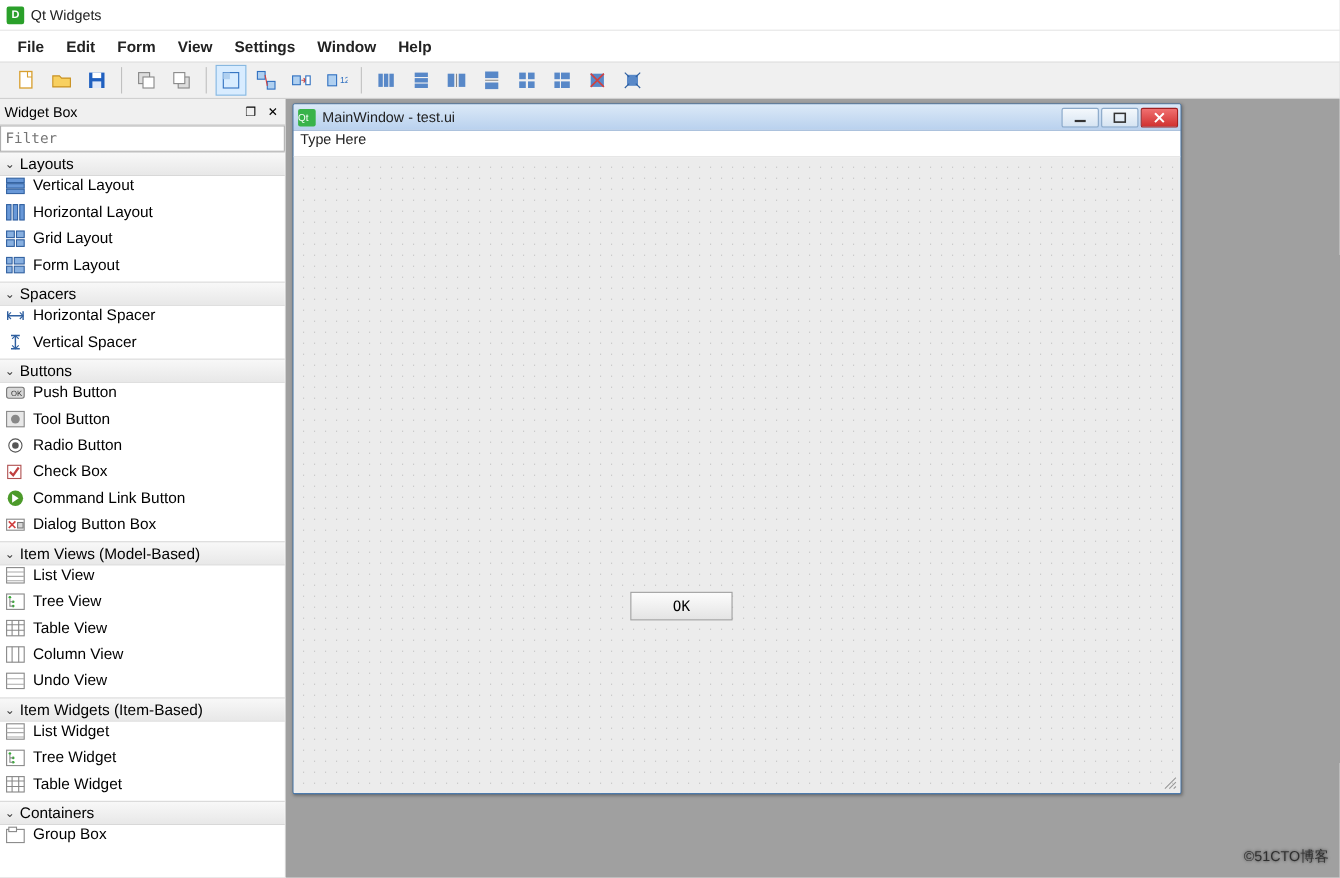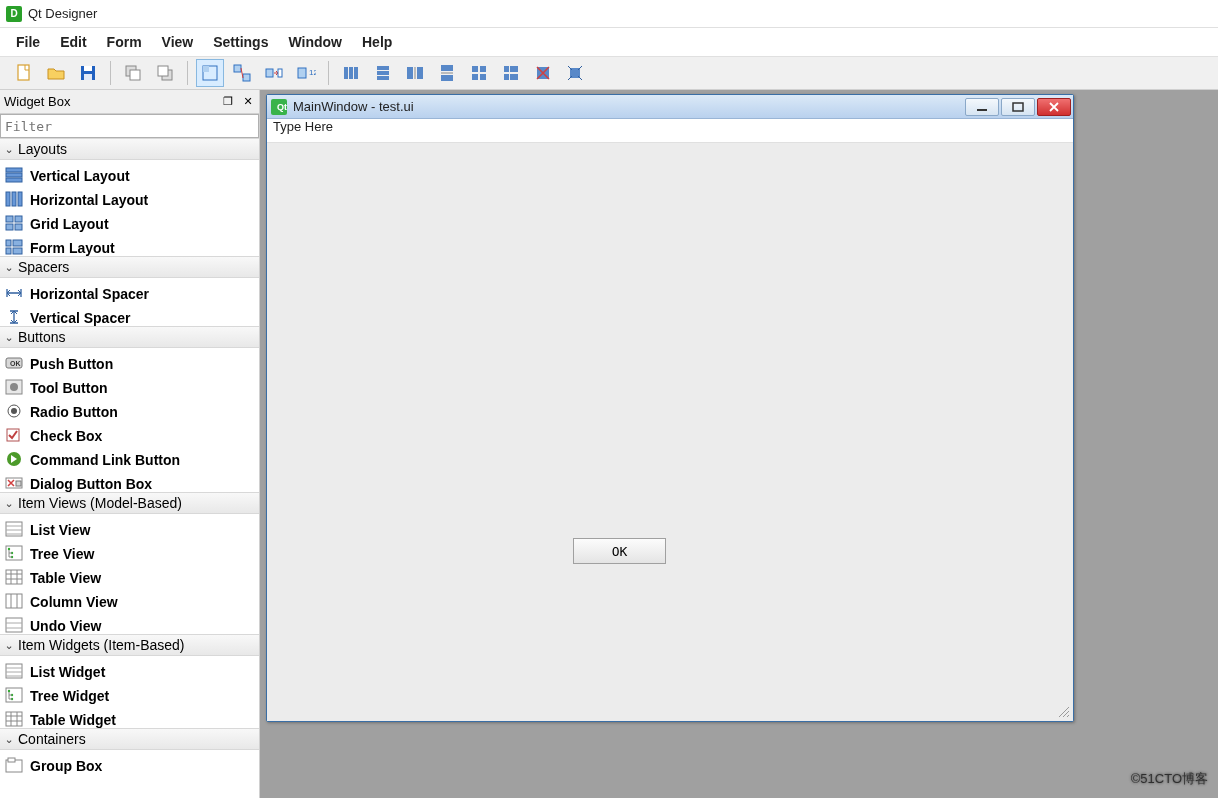--- a/index.html
+++ b/index.html
@@ -32,52 +32,52 @@
 .dock-header-title { flex: 1; }
 .dock-header-btn { width: 18px; height: 18px; display: flex; align-items: center; justify-content: center; margin-right: 2px; font-size: 11px; cursor: default; }
 .filter-input { width: 100%; height: 24px; border: 1px solid #b0b0b0; padding: 2px 4px; font-family: monospace; font-size: 13px; color: #888; background: #fff; }
 .widget-tree { flex: 1; overflow-y: auto; overflow-x: hidden; font-size: 14px; position: relative; }
 .widget-tree::-webkit-scrollbar { width: 16px; }
 .widget-tree::-webkit-scrollbar-track { background: #f0f0f0; }
 .widget-tree::-webkit-scrollbar-thumb { background: #c0c0c0; }
 .cat-header { height: 22px; display: flex; align-items: center; background: linear-gradient(#f8f8f8, #e8e8e8); border-top: 1px solid #d8d8d8; border-bottom: 1px solid #d8d8d8; cursor: default; }
 .cat-arrow { width: 18px; text-align: center; font-size: 11px; color: #444; }
 .cat-title { flex: 1; padding-right: 18px; }
-.widget-item { height: 24px; display: flex; align-items: flex-end; padding-left: 4px; cursor: default; font-weight: bold; }
+.widget-item { height: 24px; display: flex; align-items: flex-start; padding-left: 4px; cursor: default; }
 .widget-icon { width: 20px; height: 18px; margin-right: 6px; display: flex; align-items: center; justify-content: center; }
 .widget-icon svg { width: 18px; height: 16px; }
 
 
 .mdi { flex: 1; background: #a0a0a0; position: relative; }
 
 
 .sub-window { position: absolute; left: 6px; top: 4px; width: 808px; height: 628px; background: #fff; border: 1px solid #3a6ea5; border-radius: 2px; box-shadow: 1px 1px 3px rgba(0,0,0,0.3); display: flex; flex-direction: column; }
 .sub-titlebar { height: 24px; background: linear-gradient(#dbe9f7, #b9d1ee); display: flex; align-items: center; padding-left: 4px; border-bottom: 1px solid #9ab5d6; }
-.sub-icon { width: 16px; height: 16px; background: #39b34a; color:#fff; border-radius: 2px; margin-right: 6px; font-size: 9px; font-weight: bold; text-align:right; line-height:16px; }
+.sub-icon { width: 16px; height: 16px; background: #39b34a; color:#fff; border-radius: 2px; margin-right: 6px; font-size: 9px; font-weight: normal; text-align:left; line-height:16px; }
 .sub-title { flex: 1; font-size: 13px; color: #222; }
 .sub-btn { width: 34px; height: 18px; margin-right: 2px; border: 1px solid #8aa8c8; border-radius: 2px; background: linear-gradient(#f4f8fc,#d6e4f2); display:flex; align-items:center; justify-content:center; cursor: default; }
 .sub-btn.close { background: linear-gradient(#f07070,#d03030); border-color:#a02020; color:#fff; font-weight:bold; }
 .sub-menubar { height: 24px; background: #fff; border-bottom: 1px solid #e0e0e0; display:flex; align-items:flex-start; padding-left:6px; font-size:13px; color:#222; }
 .design-canvas { flex:1; position:relative; background:#ececec; }
 .design-canvas::before { content:""; position:absolute; inset:0; background-image: radial-gradient(circle, #b8b8b8 0.7px, transparent 0.7px); background-size: 10px 10px; background-position: 4px 4px; }
 .ok-btn { position:absolute; left:306px; top:395px; width:93px; height:26px; background: linear-gradient(#fcfcfc,#e4e4e4); border:1px solid #a0a0a0; font-family: monospace; font-size:13px; display:flex; align-items:center; justify-content:center; cursor:default; }
 .resize-grip { position:absolute; right:2px; bottom:2px; width:14px; height:14px; }
 .resize-grip svg { width:14px; height:14px; }
 
 
 .watermark { position:absolute; right:10px; bottom:10px; font-size:13px; color:#000000; opacity:0.7; text-shadow:0 0 3px #000; }
 </style>
 </head>
 <body>
 
 <div class="app">
 
   <div class="title-bar">
     <div class="app-icon">D</div>
-    <div class="title-text">Qt Designer</div>
+    <div class="title-text">Qt Widgets</div>
   </div>
 
   <div class="menu-bar">
     <div class="menu-item">File</div>
     <div class="menu-item">Edit</div>
     <div class="menu-item">Form</div>
     <div class="menu-item">View</div>
     <div class="menu-item">Settings</div>
     <div class="menu-item">Window</div>
     <div class="menu-item">Help</div>

